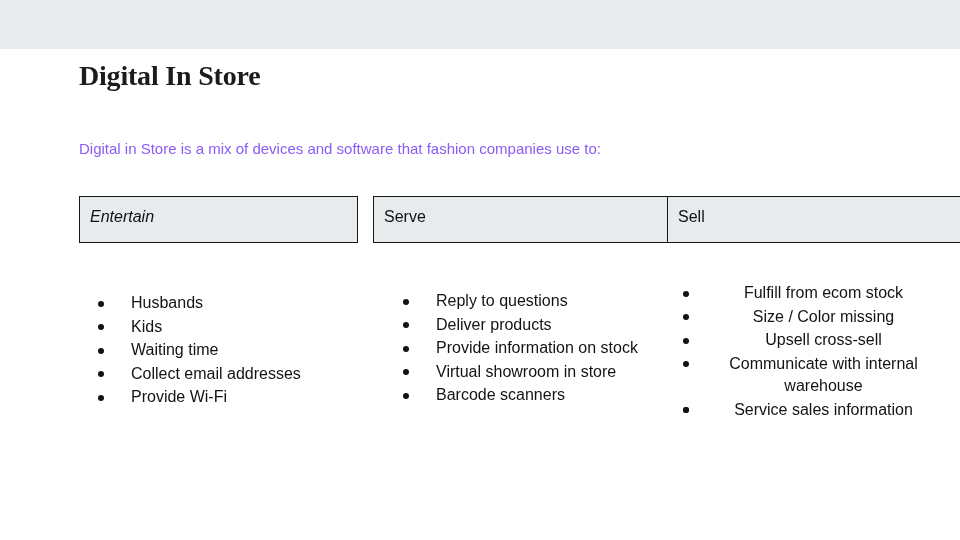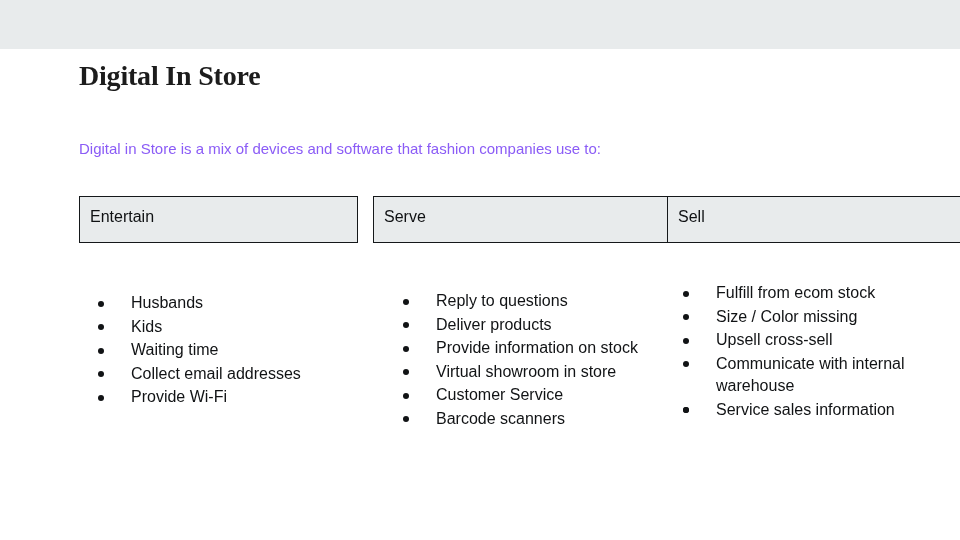--- a/index.html
+++ b/index.html
@@ -74,33 +74,33 @@
     box-sizing: border-box;
   }
   .header-box-label {
     position: absolute;
     left: 10px;
     top: 11px;
     font-size: 16px;
     color: #0f1113;
     white-space: nowrap;
   }
-  #header-box-0 { left: 0px;   width: 279px; }
+  #header-box-0 { left: 0px;   width: 279px; font-style: italic; }
   #header-box-1 { left: 294px; width: 313px; }
   #header-box-2 { left: 588px; width: 300px; }
 
   
   .bullet-col {
     position: absolute;
     font-size: 16px;
     color: #111315;
   }
   #bullet-col-0 { left: 96px;  top: 243px; width: 270px; }
   #bullet-col-1 { left: 401px; top: 241px; width: 240px; }
-  #bullet-col-2 { left: 681px; top: 233px; width: 250px; }
+  #bullet-col-2 { left: 681px; top: 233px; width: 250px; text-align: center; }
 
   .bullet-item {
     position: relative;
     padding-left: 35px;
     margin-bottom: 1px;
     line-height: 22.5px;
   }
   .bullet-marker {
     position: absolute;
     left: 2px;
@@ -172,24 +172,20 @@
     <div class="bullet-item">
       <span class="bullet-marker"></span>
       <span class="bullet-text">Provide information on stock</span>
     </div>
     <div class="bullet-item">
       <span class="bullet-marker"></span>
       <span class="bullet-text">Virtual showroom in store</span>
     </div>
     <div class="bullet-item">
       <span class="bullet-marker"></span>
-      <span class="bullet-text">Customer Service</span>
-    </div>
-    <div class="bullet-item">
-      <span class="bullet-marker"></span>
       <span class="bullet-text">Barcode scanners</span>
     </div>
   </div>
 
   <div class="bullet-col" id="bullet-col-2">
     <div class="bullet-item">
       <span class="bullet-marker"></span>
       <span class="bullet-text">Fulfill from ecom stock</span>
     </div>
     <div class="bullet-item">

